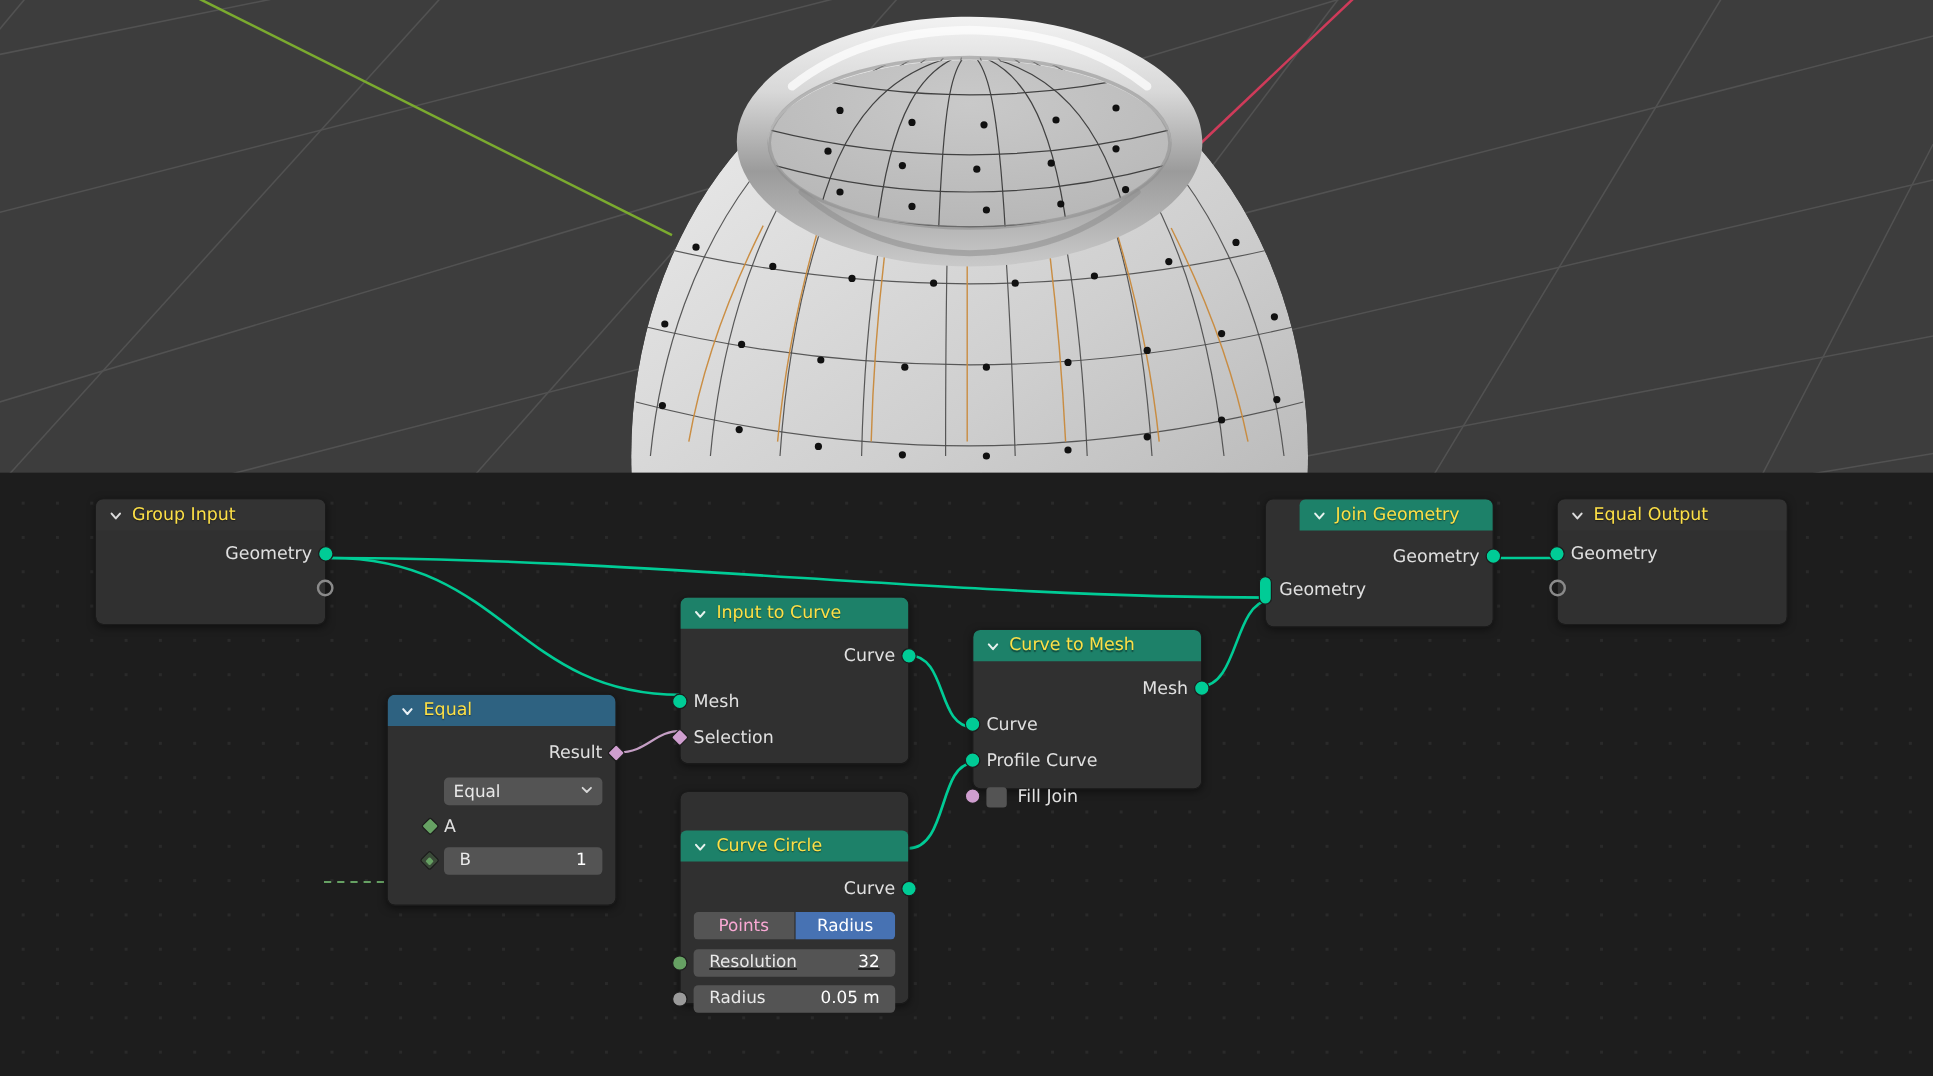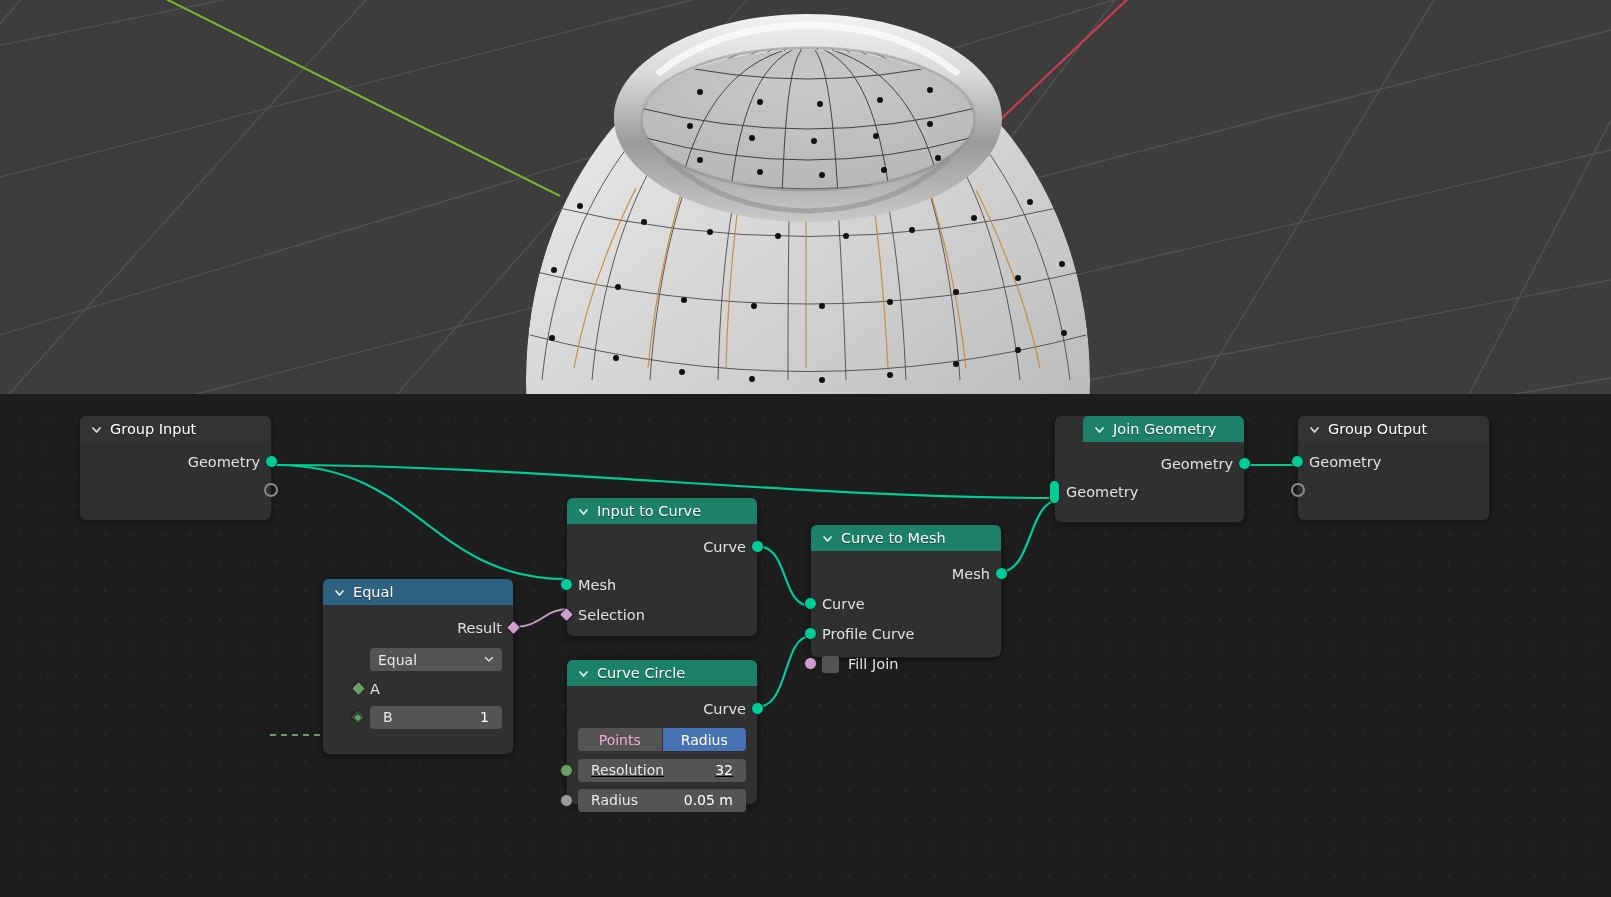--- a/index.html
+++ b/index.html
@@ -33,21 +33,21 @@
   .node {
     position: absolute;
     border-radius: 6px;
     background: #303030;
     box-shadow: 0 2px 7px rgba(0,0,0,0.55);
     outline: 1px solid #1a1a1a;
   }
   .node-header {
     height: 26px; line-height: 26px;
     border-radius: 5px 5px 0 0;
-    color: #ffffff;
+    color: #fde047;
     font-size: 14.5px;
     padding-left: 10px;
     display: flex; align-items: center;
     text-shadow: 0 1px 1px rgba(0,0,0,0.45);
     white-space: nowrap;
   }
   .chev {
     width: 13px; height: 13px; margin-right: 7px; flex: none;
     position: relative; top: 0px;
   }
@@ -362,21 +362,21 @@
       </div>
     </div>
 
     <div class="node" style="left:1298px; top:22px; width:191px;">
       <div class="node-header" style="background:#333333;">
         <span class="chev">
           <svg width="13" height="13" viewBox="0 0 13 13">
               <path d="M3 5 L6.5 9 L10 5" stroke="#dcdcdc" stroke-width="1.7" fill="none" stroke-linecap="round" stroke-linejoin="round"></path>
             </svg>
         </span>
-        <span>Group Output</span>
+        <span>Equal Output</span>
       </div>
       <div class="node-body" style="height:72px;">
         <div class="row in" style="height:28px; margin-top:6px;">
           <span class="sock geo" style="left:-7px; top:7px;"></span>
           <span>Geometry</span>
         </div>
         <div class="row in" style="height:28px;">
           <span class="sock empty" style="left:-7px; top:7px;"></span>
         </div>
       </div>
@@ -452,21 +452,21 @@
         </div>
         <div class="row in checkrow" style="height:30px;">
           <span class="sock vio" style="left:-7px; top:8px;"></span>
           <span class="checkbox"></span>
           <span>Fill Join</span>
         </div>
       </div>
     </div>
 
     <div class="node" style="left:567px; top:266px; width:190px;">
-      <div class="node-header" style="background:#1d8169;">
+      <div class="node-header" style="background:#1d8169;margin-top:32px;">
         <span class="chev">
           <svg width="13" height="13" viewBox="0 0 13 13">
               <path d="M3 5 L6.5 9 L10 5" stroke="#e6f2ee" stroke-width="1.7" fill="none" stroke-linecap="round" stroke-linejoin="round"></path>
             </svg>
         </span>
         <span>Curve Circle</span>
       </div>
       <div class="node-body" style="height:110px;">
         <div class="row out" style="height:30px; margin-top:8px;">
           <span class="sock geo" style="right:-7px; top:8px;"></span>

